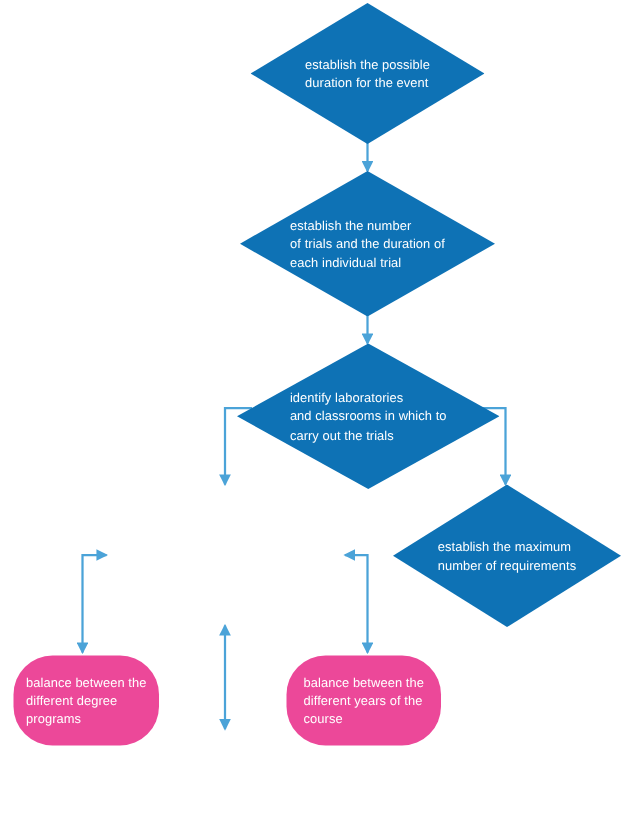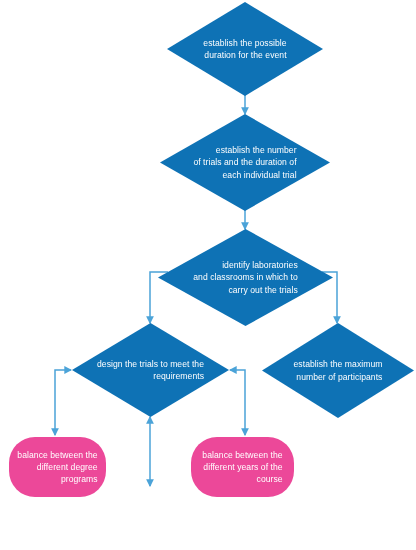--- a/index.html
+++ b/index.html
@@ -24,21 +24,21 @@
     width: 416px;
     height: 550px;
     pointer-events: none;
   }
   .node {
     position: absolute;
     box-sizing: border-box;
     display: flex;
     align-items: center;
     justify-content: center;
-    text-align: right;
+    text-align: left;
     color: #ffffff;
     font-size: 8.6px;
     line-height: 1.42;
     letter-spacing: 0.05px;
   }
   .node-label {
     display: block;
     white-space: pre-line;
     padding: 0 2px;
   }
@@ -95,28 +95,24 @@
 and classrooms in which to
 carry out the trials</span>
   </div>
 
   <div class="node diamond" style="left:160px; top:114px; width:170px; height:97px;">
     <span class="node-label" style="max-width:124px;">establish the number
 of trials and the duration of
 each individual trial</span>
   </div>
 
-  <div class="node diamond" style="left:72px; top:323px; width:157px; height:94px;">
-    <span class="node-label" style="max-width:120px;">design the trials to meet the
-requirements</span>
-  </div>
 
   <div class="node diamond" style="left:262px; top:323px; width:152px; height:95px;">
     <span class="node-label" style="max-width:112px;">establish the maximum
-number of participants</span>
+number of requirements</span>
   </div>
 
   <div class="node pill" style="left:9px; top:437px; width:97px; height:60px;">
     <span class="node-label">balance between the
 different degree
 programs</span>
   </div>
 
   <div class="node pill" style="left:191px; top:437px; width:103px; height:60px;">
     <span class="node-label">balance between the

